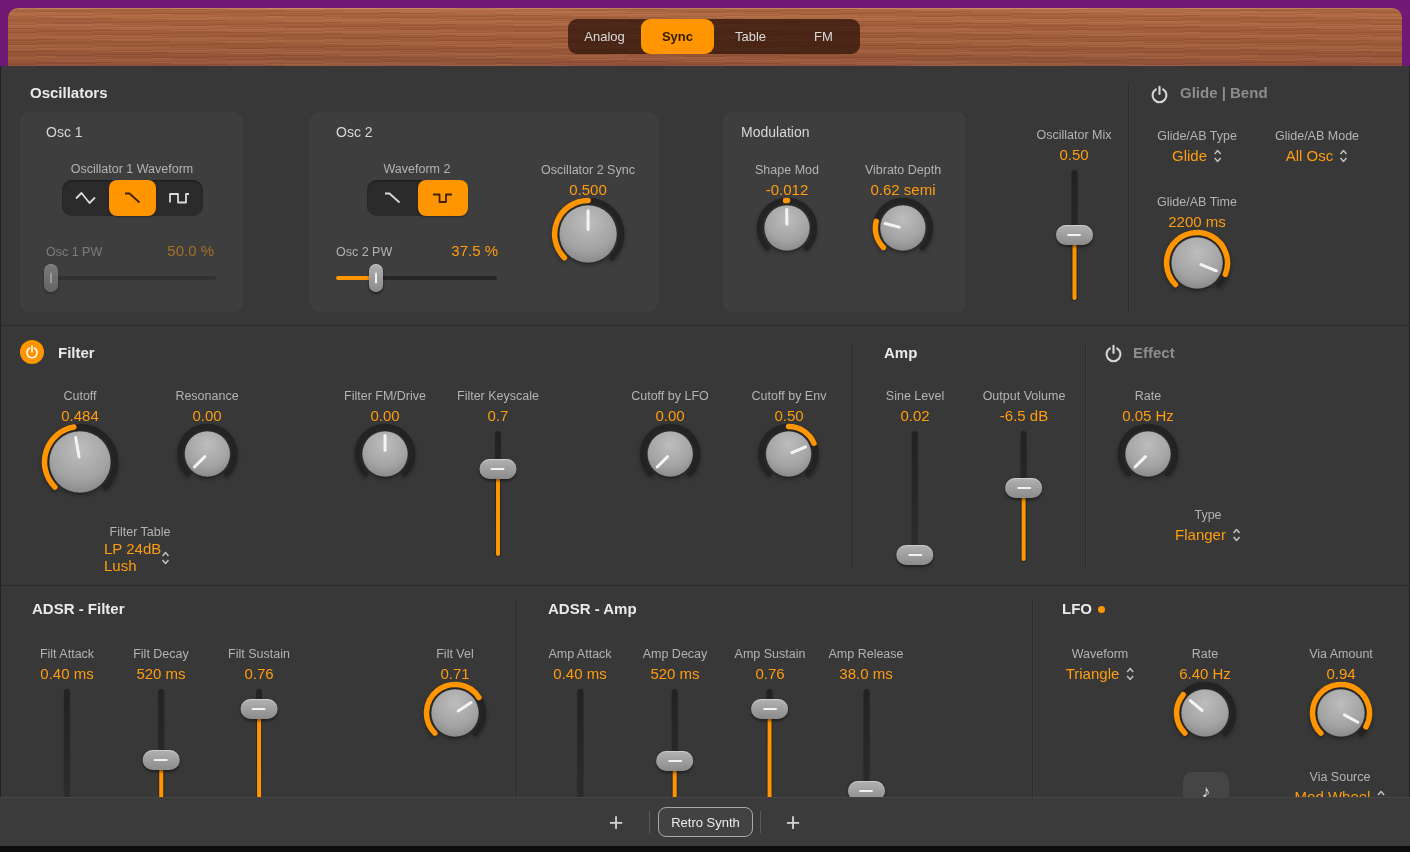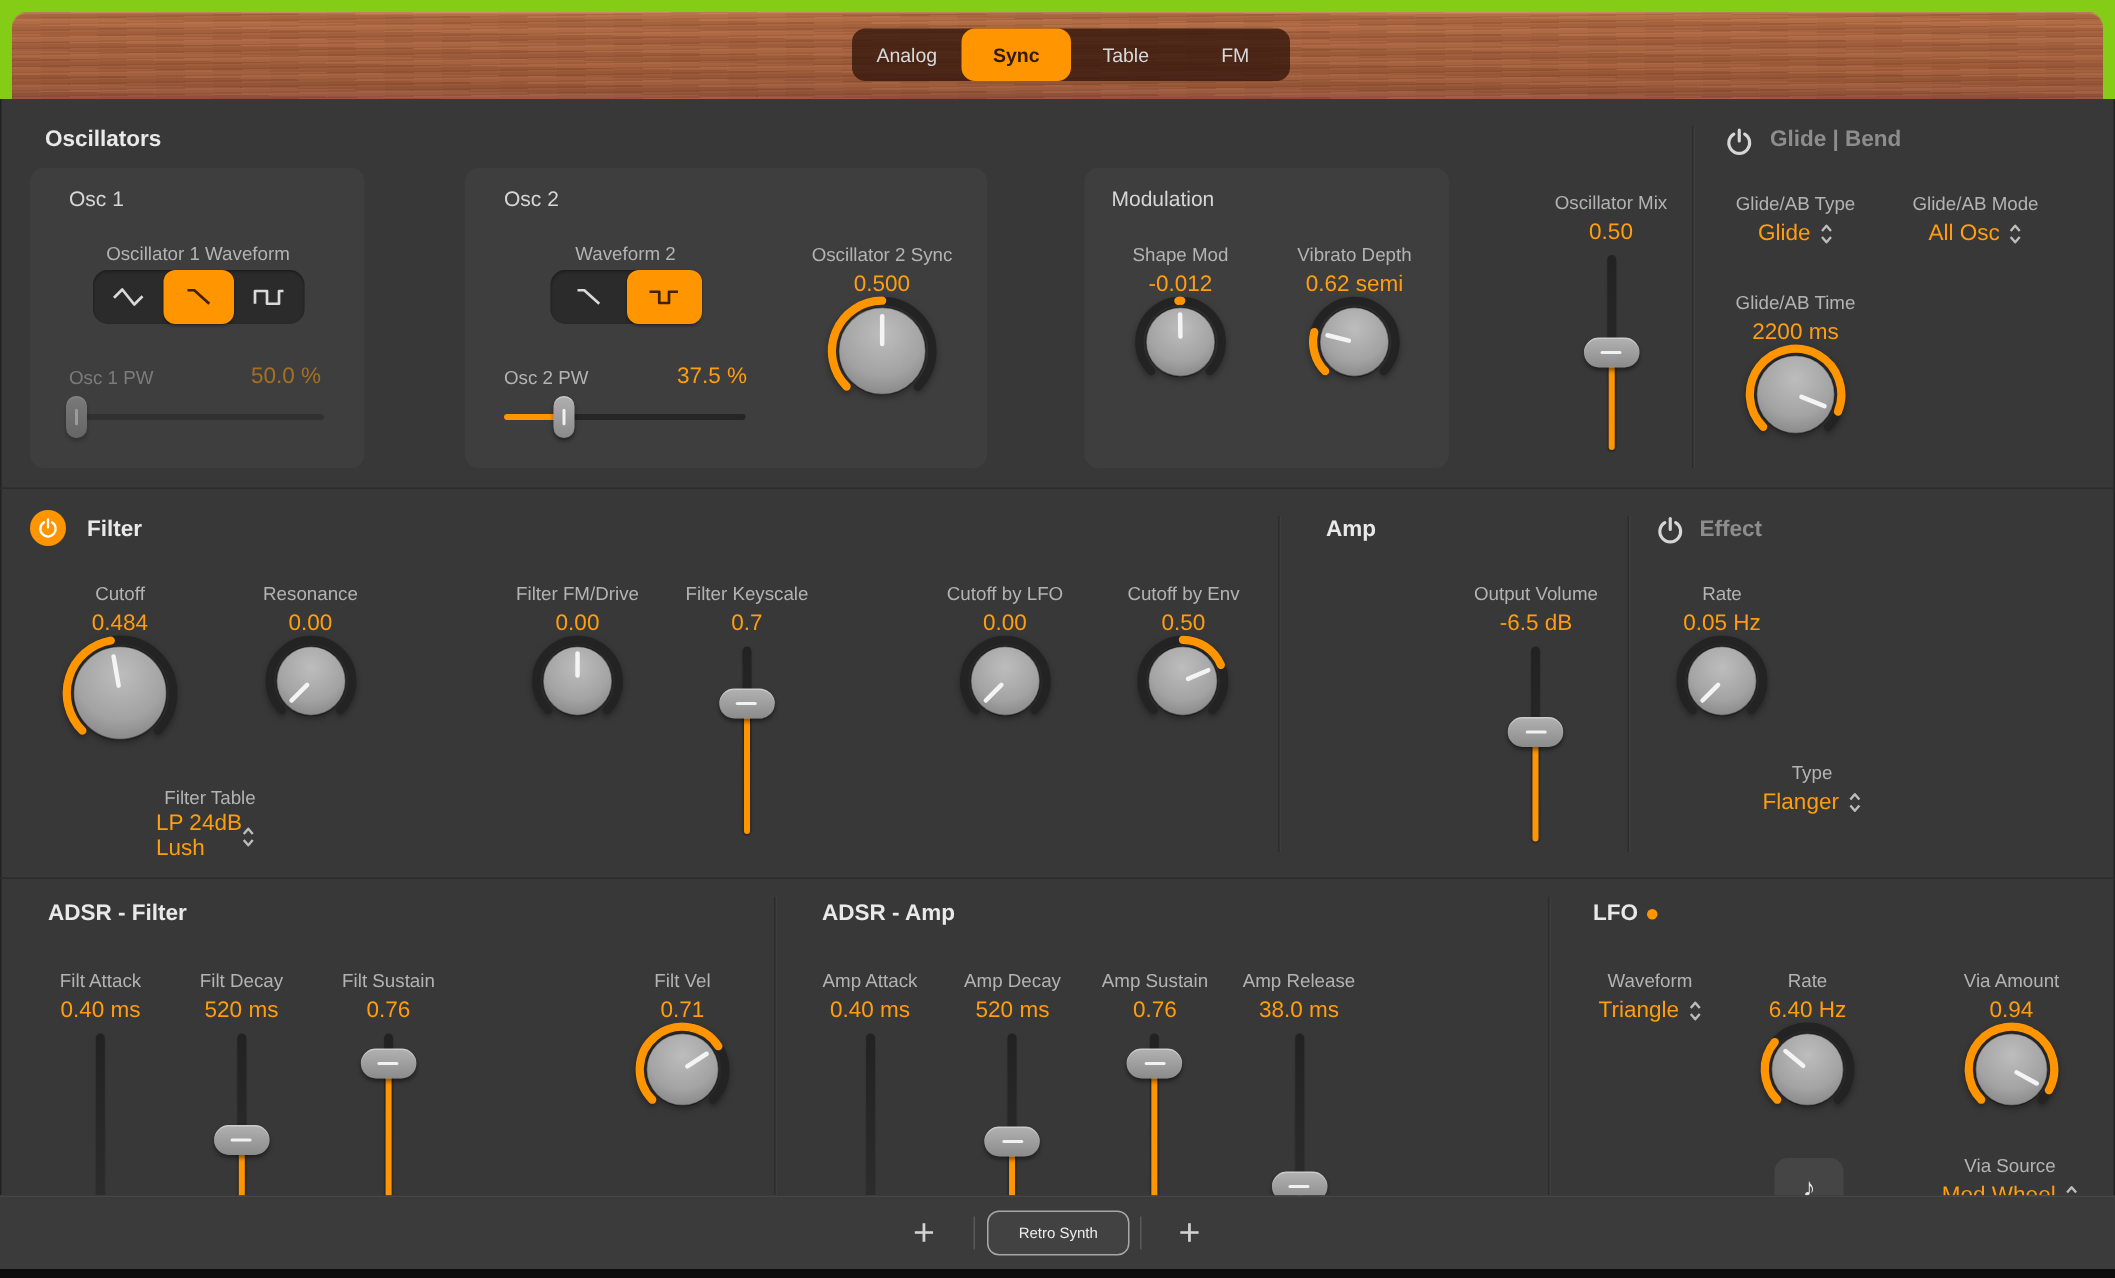--- a/index.html
+++ b/index.html
@@ -1,18 +1,18 @@
 <!DOCTYPE html>
 <html><head>
 <meta charset="utf-8">
 <style>
   * { margin:0; padding:0; box-sizing:border-box; }
   html,body { width:1410px; height:852px; background:#141414; overflow:hidden;
     font-family:"Liberation Sans", sans-serif; -webkit-font-smoothing:antialiased; }
-  .screen { position:relative; width:1410px; height:708px; background:#84cc16; }
+  .screen { position:relative; width:1410px; height:708px; background:#701a75; }
 
   
   .wood { position:absolute; left:8px; right:8px; top:8px; height:58px;
     border-radius:10px 10px 0 0;
     background:
       repeating-linear-gradient(179deg, rgba(70,30,12,0.10) 0 1px, rgba(255,210,170,0.05) 1px 2px, rgba(0,0,0,0) 2px 4px),
       repeating-linear-gradient(181deg, rgba(60,26,10,0.08) 0 6px, rgba(255,200,160,0.04) 6px 11px),
       linear-gradient(180deg, #b26c43 0%, #a96340 30%, #a05c3a 70%, #96553a 100%);
     box-shadow: inset 0 1px 0 rgba(255,220,190,0.25), 0 1px 0 rgba(0,0,0,0.6); }
   .tabbar { position:absolute; left:560px; top:11px; width:292px; height:35px;
@@ -80,21 +80,21 @@
   .note-btn { position:absolute; width:46px; height:40px; border-radius:9px; background:#454545;
     color:#e6e6e6; font-size:17px; display:flex; align-items:center; justify-content:center; }
 
   
   .bbar { position:absolute; left:0; top:797px; width:1410px; height:49px; background:#3b3b3b; border-top:1px solid #464646; }
   .bstrip { position:absolute; left:0; top:846px; width:1410px; height:6px; background:#0d0d0d; }
   .plus { position:absolute; top:7px; width:34px; height:34px; color:#d2d2d2; font-size:25px; font-weight:300;
     display:flex; align-items:center; justify-content:center; transform:translateX(-50%); }
   .bdiv { position:absolute; top:13px; width:1px; height:22px; background:#5a5a5a; }
   .preset-btn { position:absolute; left:658px; top:9px; width:95px; height:30px; border:1.5px solid #a8a8a8;
-    border-radius:8px; background:rgba(255,255,255,0.04); color:#ececec; font-size:10px;
+    border-radius:8px; background:rgba(255,255,255,0.04); color:#ececec; font-size:13px;
     display:flex; align-items:center; justify-content:center; }
 </style>
 </head>
 <body>
 
 <div class="screen">
 
   <div class="wood">
     <div class="tabbar">
       <div class="seg">Analog</div>
@@ -421,20 +421,31 @@
       <path d="M31.00 3.50 A27.5 27.5 0 0 1 56.31 20.25" stroke="#ff9500" stroke-width="5.5" fill="none" stroke-linecap="round"></path>
       <circle cx="31" cy="31" r="23" fill="url(#kg8)" stroke="rgba(0,0,0,0.4)" stroke-width="1"></circle>
       <line x1="34.4" y1="29.6" x2="47.9" y2="23.8" stroke="#f4f4f4" stroke-width="3" stroke-linecap="round"></line>
     </svg>
           </div>
       </div>
 
       <div class="vdiv" style="left:852px; top:18px; height:224px;"></div>
       <div class="sec-title" style="left:884px; top:18px;">Amp</div>
 
+      <div class="ctl" style="left:915px; top:63px;">
+        <div class="lbl">Sine Level</div>
+        <div class="val">0.02</div>
+        <div class="vslider" style="height: 130px;">
+            <div class="vtrack"></div>
+            <div class="vfill" style="top:124px"></div>
+            <div class="vthumb" style="top:114px">
+              <i></i>
+            </div>
+          </div>
+      </div>
       <div class="ctl" style="left:1024px; top:63px;">
         <div class="lbl">Output Volume</div>
         <div class="val">-6.5 dB</div>
         <div class="vslider" style="height: 130px;">
             <div class="vtrack"></div>
             <div class="vfill" style="top:57px"></div>
             <div class="vthumb" style="top:47px">
               <i></i>
             </div>
           </div>

